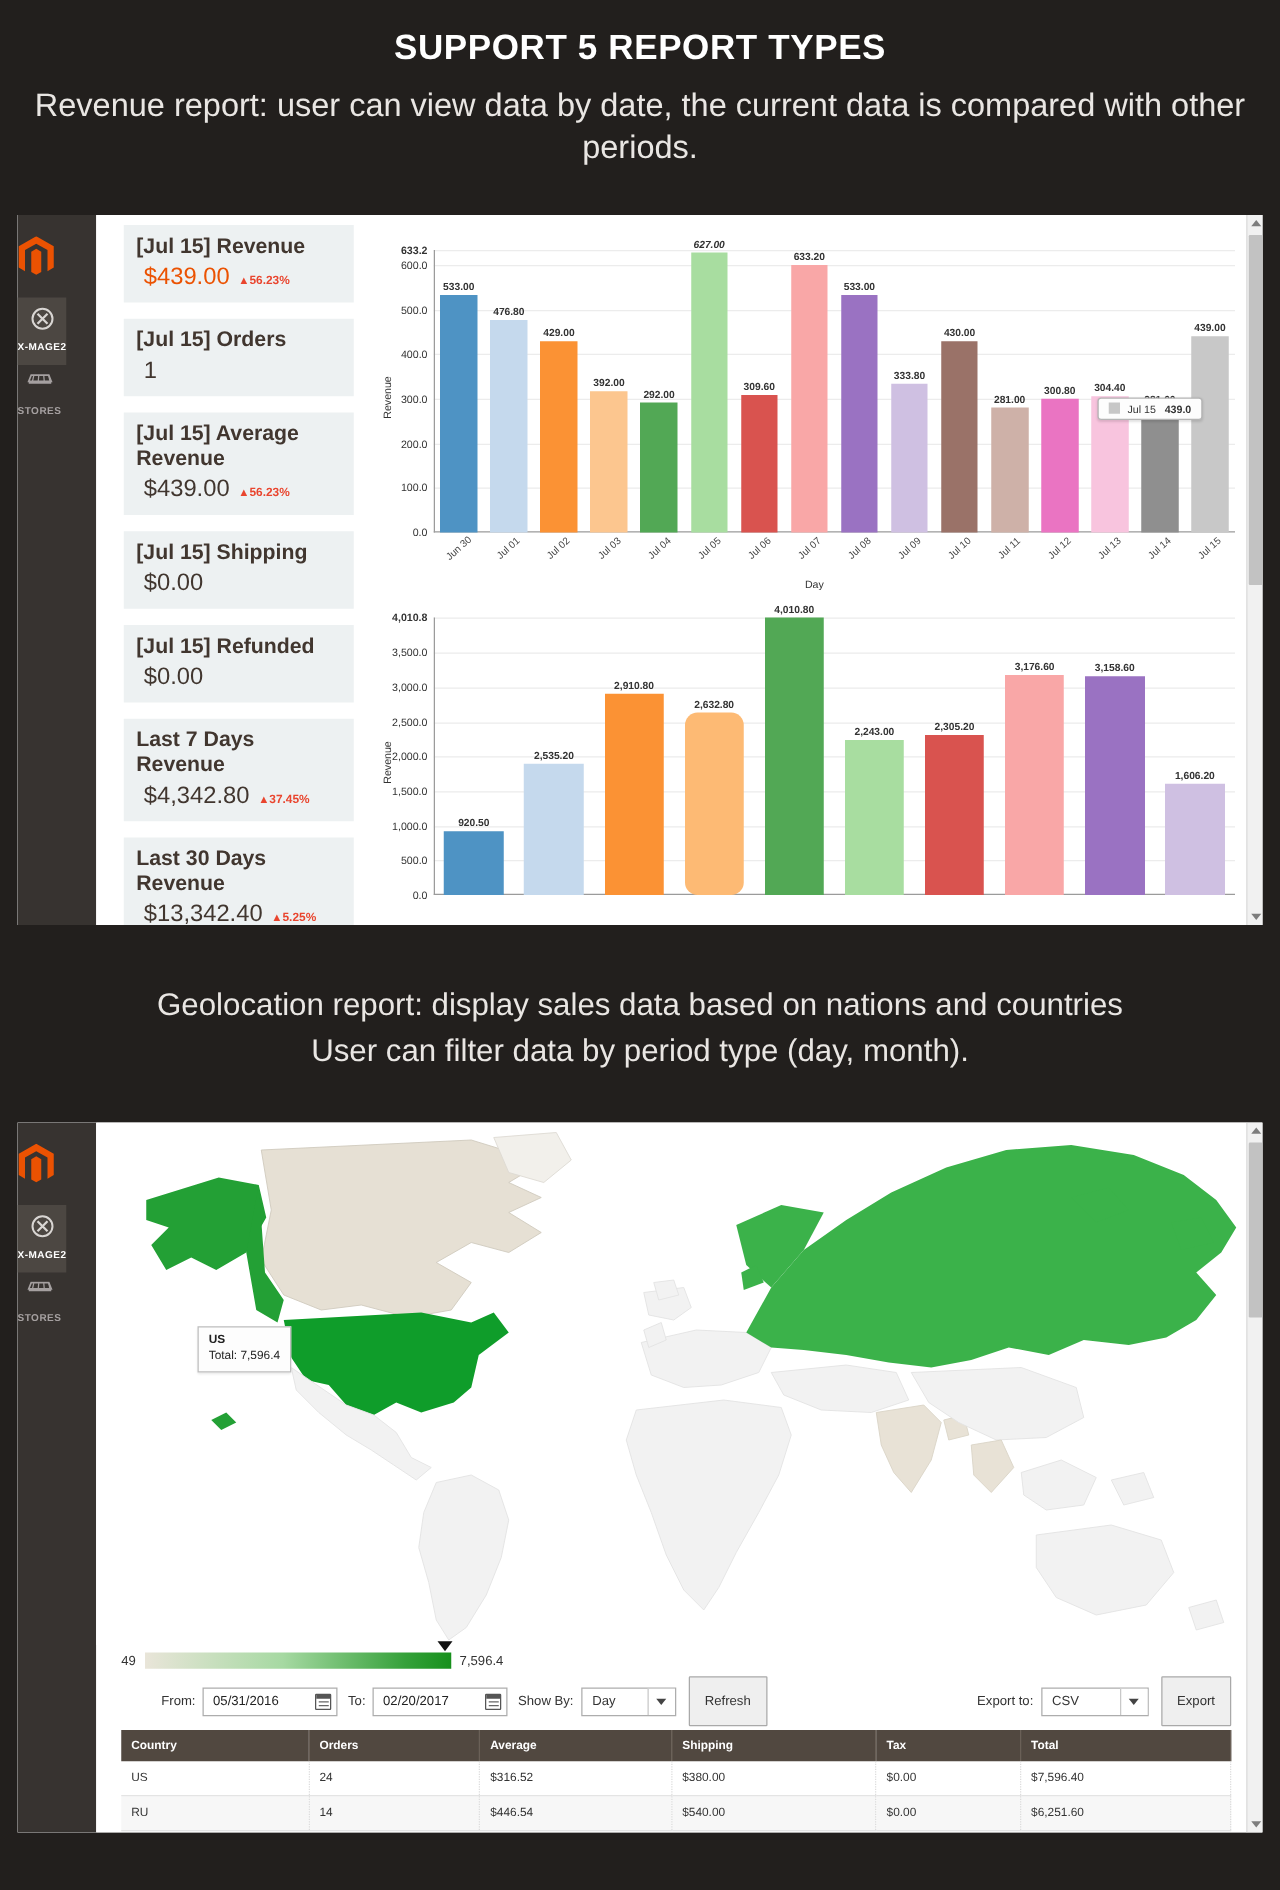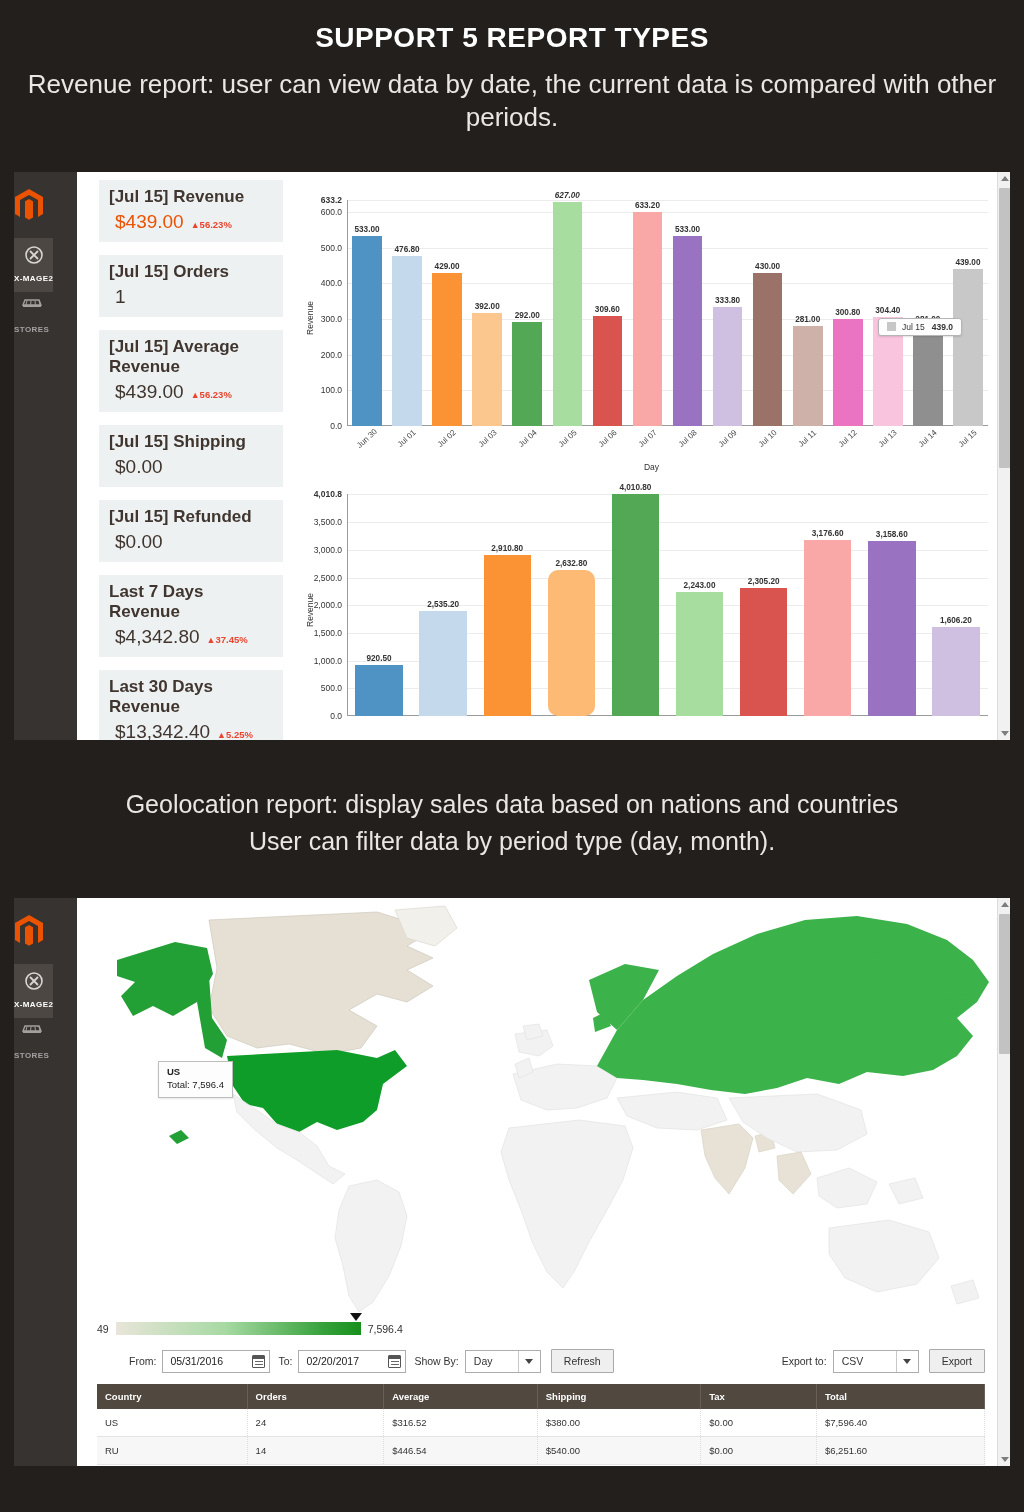--- a/index.html
+++ b/index.html
@@ -153,21 +153,21 @@
     height: 23px; border: 1px solid #adadad; background: #fff; display: flex;
     align-items: center; margin-right: 10px;
   }
   .select-box .sel-val { padding: 0 8px; min-width: 52px; font-size: 10.5px; }
   .select-box .sel-arrow {
     width: 22px; height: 21px; border-left: 1px solid #c8c8c8; background: #fff;
     display: flex; align-items: center; justify-content: center;
   }
   .caret { width: 0; height: 0; border-left: 4px solid transparent; border-right: 4px solid transparent; border-top: 5px solid #444; }
   .btn {
-    height: 24px; padding: 0 12px; border: 1px solid #a9a9a9; background: #efefef;
+    height: 40px; padding: 0 12px; border: 1px solid #a9a9a9; background: #efefef;
     font-size: 10.5px; color: #333; display: flex; align-items: center; border-radius: 1px;
   }
   .spacer { flex: 1; }
 
   
   .geo-table { position: absolute; left: 20px; right: 25px; top: 486px; font-size: 9.5px; }
   .geo-table table { width: 100%; border-collapse: collapse; }
   .geo-table th {
     background: #514840; color: #fff; text-align: left; font-weight: bold;
     padding: 7px 8px; font-size: 9.5px; border-right: 1px solid #6a6057;

